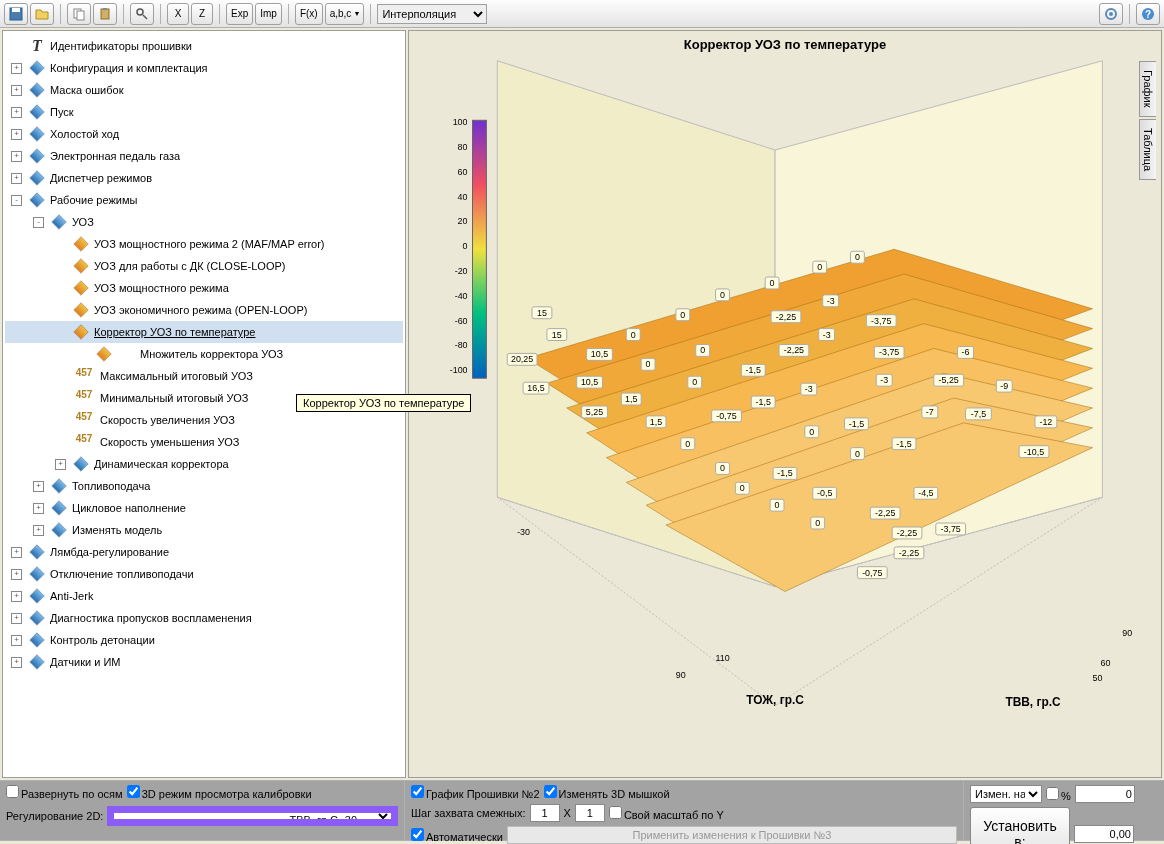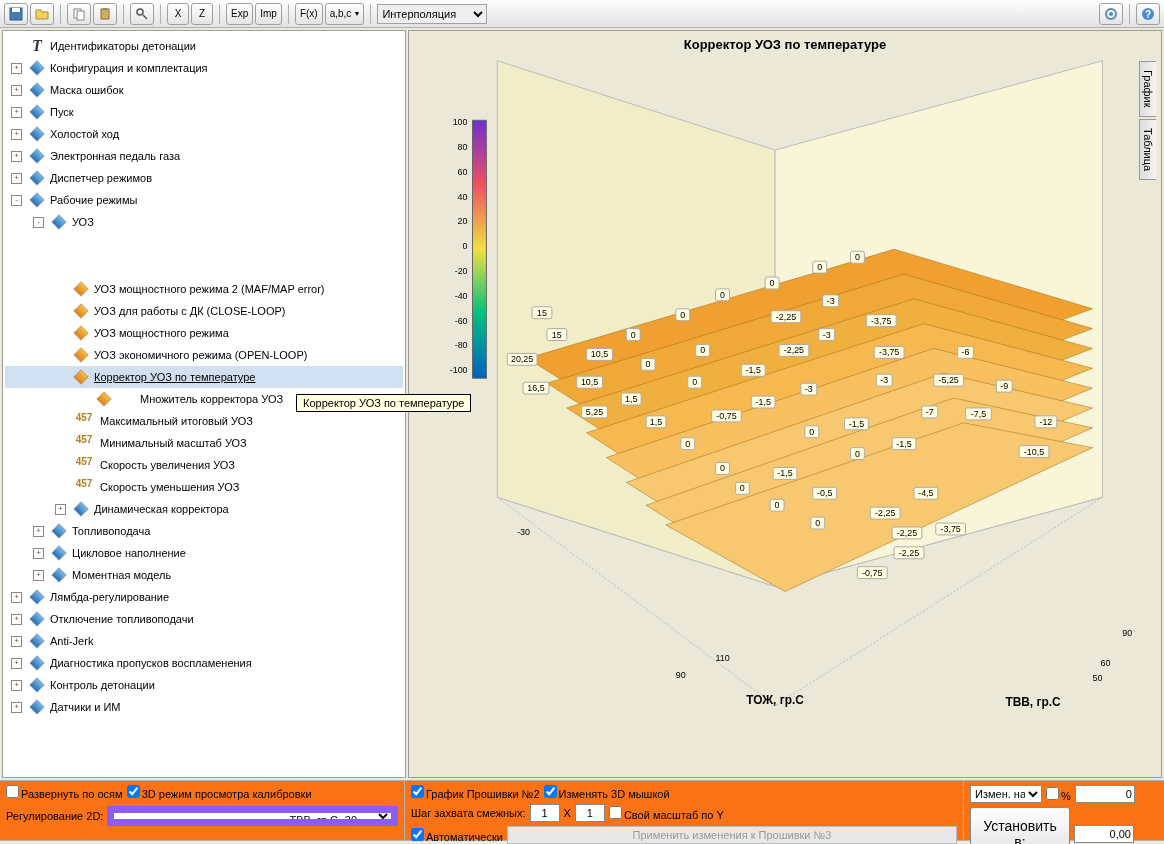--- a/index.html
+++ b/index.html
@@ -153,21 +153,21 @@
   border-right: none;
   font-size: 11px;
   margin-bottom: 2px;
   cursor: pointer;
 }
 .chart-svg { width: 100%; height: 100%; }
 .bottom-controls {
   display: flex;
   height: 60px;
   border-top: 1px solid #b0b0b0;
-  background: #f97316;
+  background: #a3a3a3;
 }
 .bc-left {
   width: 404px;
   padding: 4px 6px;
   display: flex;
   flex-direction: column;
   gap: 6px;
 }
 .bc-mid {
   flex: 1;
@@ -322,21 +322,21 @@
       </svg>
     </button>
 </div>
 
 <div class="main">
   <div class="tree-panel">
     <div class="tree" id="tree">
         <div class="tree-item" style="padding-left: 6px;">
           <span class="expander blank"></span>
           <span class="tree-icon texticon">T</span>
-          <span>Идентификаторы детонации</span>
+          <span>Идентификаторы прошивки</span>
         </div>
         <div class="tree-item" style="padding-left: 6px;">
           <span class="expander">+</span>
           <span class="tree-icon"></span>
           <span>Конфигурация и комплектация</span>
         </div>
         <div class="tree-item" style="padding-left: 6px;">
           <span class="expander">+</span>
           <span class="tree-icon"></span>
           <span>Маска ошибок</span>
@@ -364,21 +364,21 @@
         <div class="tree-item" style="padding-left: 6px;">
           <span class="expander">-</span>
           <span class="tree-icon"></span>
           <span>Рабочие режимы</span>
         </div>
         <div class="tree-item" style="padding-left: 28px;">
           <span class="expander">-</span>
           <span class="tree-icon"></span>
           <span>УОЗ</span>
         </div>
-        <div class="tree-item" style="padding-left: 50px; margin-top: 45px;">
+        <div class="tree-item" style="padding-left: 50px;">
           <span class="expander blank"></span>
           <span class="tree-icon map3d"></span>
           <span>УОЗ мощностного режима 2 (MAF/MAP error)</span>
         </div>
         <div class="tree-item" style="padding-left: 50px;">
           <span class="expander blank"></span>
           <span class="tree-icon map3d"></span>
           <span>УОЗ для работы с ДК (CLOSE-LOOP)</span>
         </div>
         <div class="tree-item" style="padding-left: 50px;">
@@ -402,21 +402,21 @@
           <span>Множитель корректора УОЗ</span>
         </div>
         <div class="tree-item" style="padding-left: 50px;">
           <span class="expander blank"></span>
           <span class="tree-icon t457">457</span>
           <span>Максимальный итоговый УОЗ</span>
         </div>
         <div class="tree-item" style="padding-left: 50px;">
           <span class="expander blank"></span>
           <span class="tree-icon t457">457</span>
-          <span>Минимальный масштаб УОЗ</span>
+          <span>Минимальный итоговый УОЗ</span>
         </div>
         <div class="tree-item" style="padding-left: 50px;">
           <span class="expander blank"></span>
           <span class="tree-icon t457">457</span>
           <span>Скорость увеличения УОЗ</span>
         </div>
         <div class="tree-item" style="padding-left: 50px;">
           <span class="expander blank"></span>
           <span class="tree-icon t457">457</span>
           <span>Скорость уменьшения УОЗ</span>
@@ -432,21 +432,21 @@
           <span>Топливоподача</span>
         </div>
         <div class="tree-item" style="padding-left: 28px;">
           <span class="expander">+</span>
           <span class="tree-icon"></span>
           <span>Цикловое наполнение</span>
         </div>
         <div class="tree-item" style="padding-left: 28px;">
           <span class="expander">+</span>
           <span class="tree-icon"></span>
-          <span>Моментная модель</span>
+          <span>Изменять модель</span>
         </div>
         <div class="tree-item" style="padding-left: 6px;">
           <span class="expander">+</span>
           <span class="tree-icon"></span>
           <span>Лямбда-регулирование</span>
         </div>
         <div class="tree-item" style="padding-left: 6px;">
           <span class="expander">+</span>
           <span class="tree-icon"></span>
           <span>Отключение топливоподачи</span>

